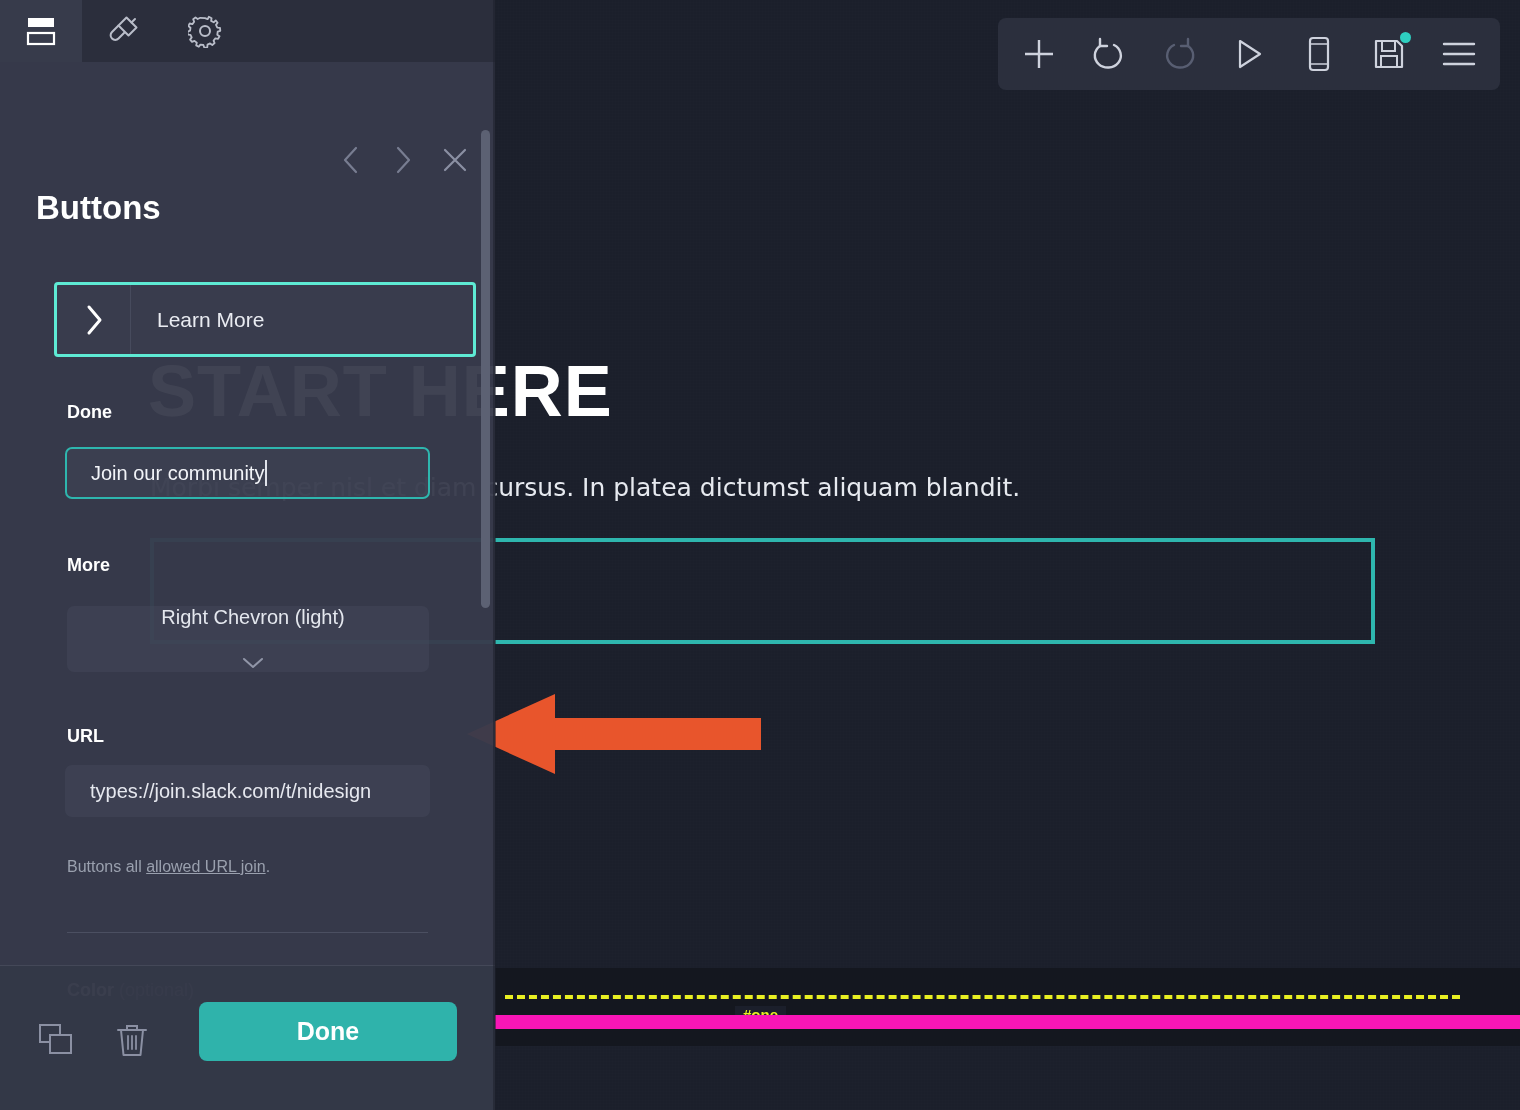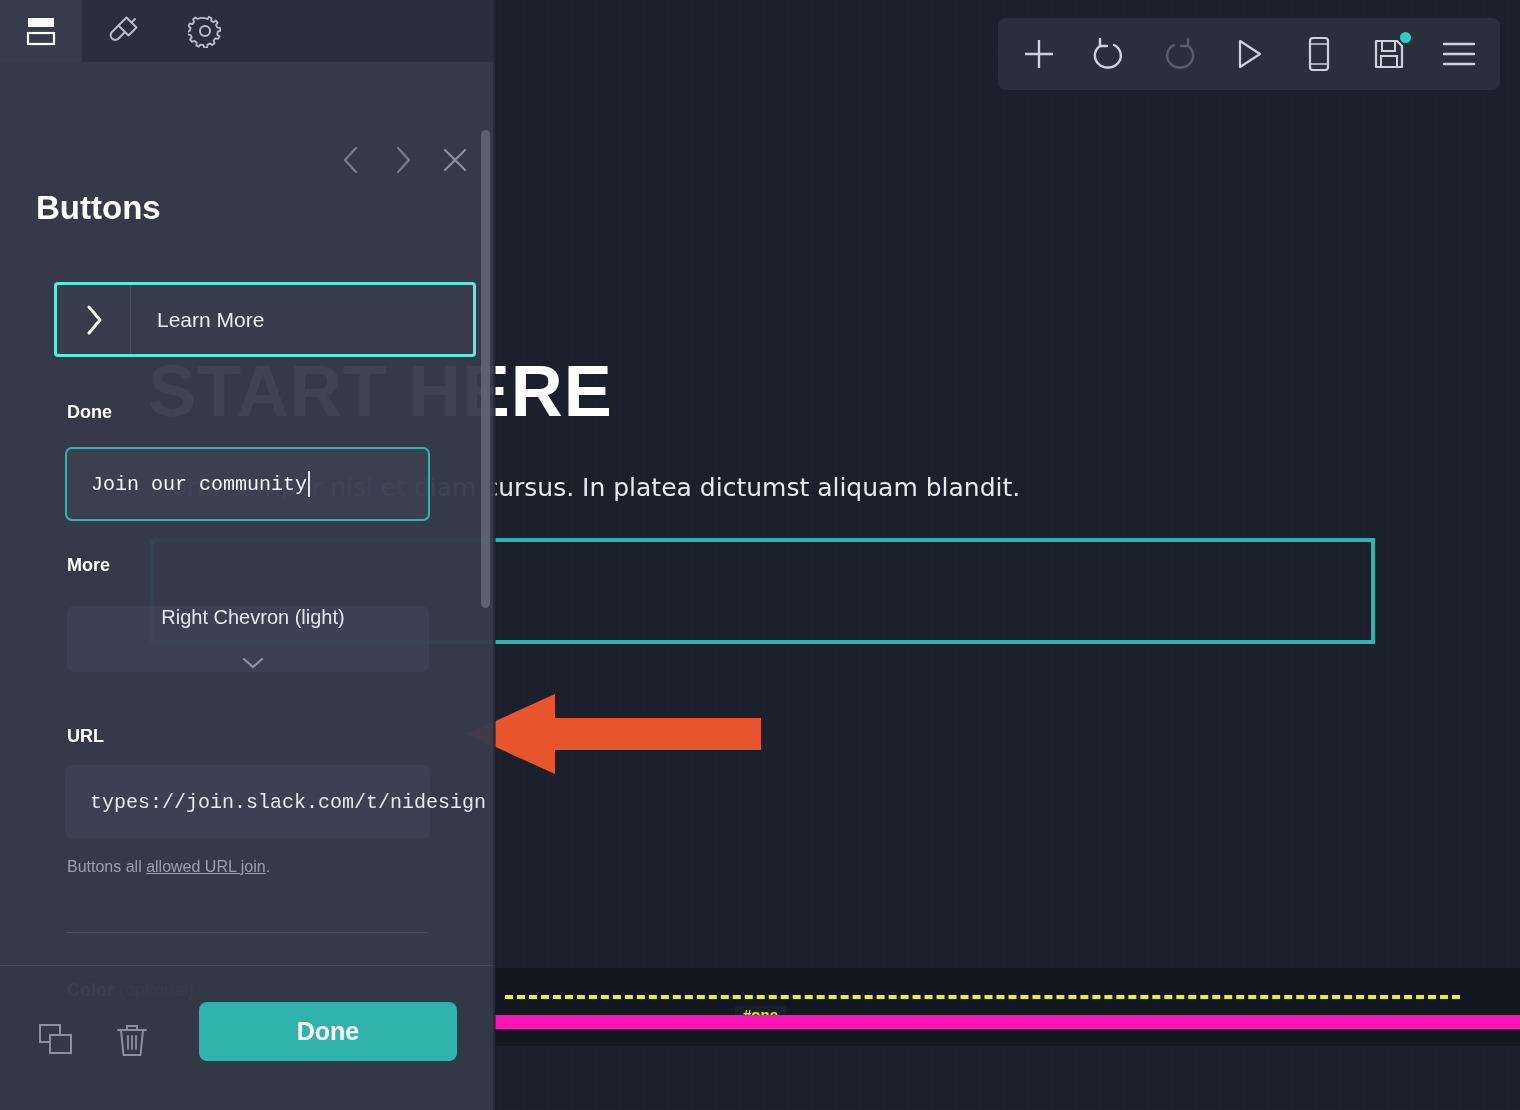--- a/index.html
+++ b/index.html
@@ -158,26 +158,26 @@
 
   .field-label {
     position:absolute; left:67px;
     font-size:18px; font-weight:bold; color:#ffffff;
     font-family:"Liberation Sans", sans-serif;
   }
   .field-label .optional { font-weight:normal; color:#969aa9; }
 
   .text-input {
     position:absolute; left:65px;
-    width:365px; height:74px;
+    width:365px; height:52px;
     border-radius:7px;
     display:flex; align-items:center;
     padding-left:24px;
     font-size:20px;
-    font-family:Liberation Mono, monospace;
+    font-family:Liberation Sans, sans-serif;
     background:rgba(67,71,89,.55);
     border:1px solid transparent;
     color:#e6e8ef;
     cursor:text;
   }
   .text-input.focused {
     border:2px solid #2eb6ae;
     background:rgba(67,71,89,.45);
     color:#f2f4f8;
   }

